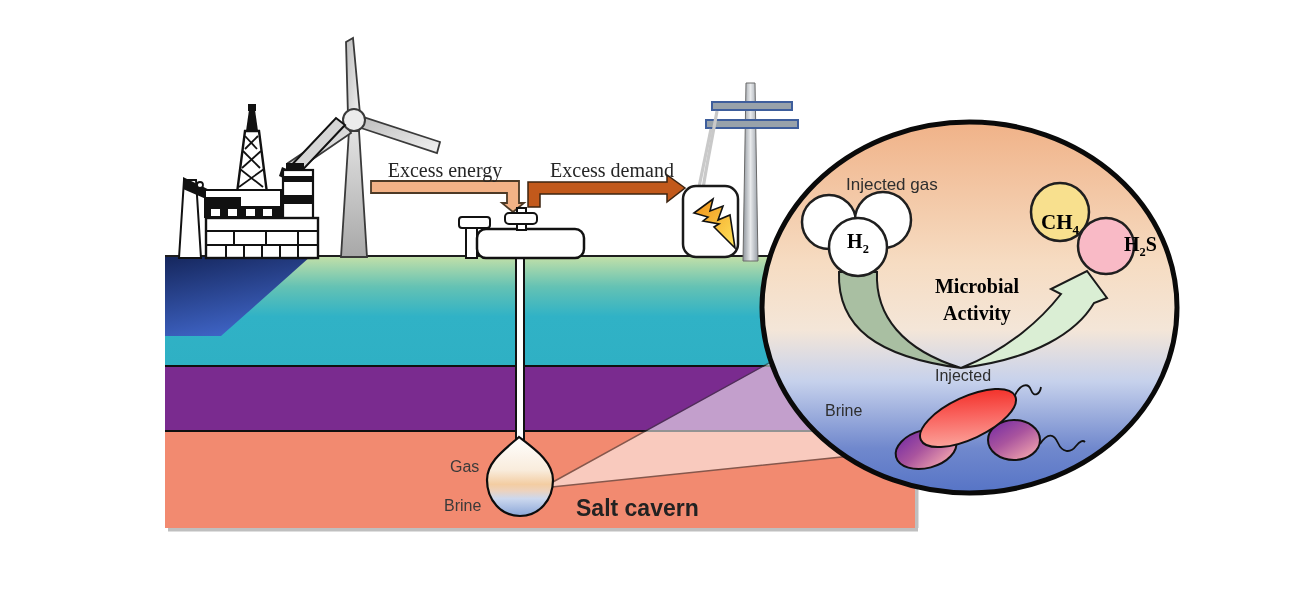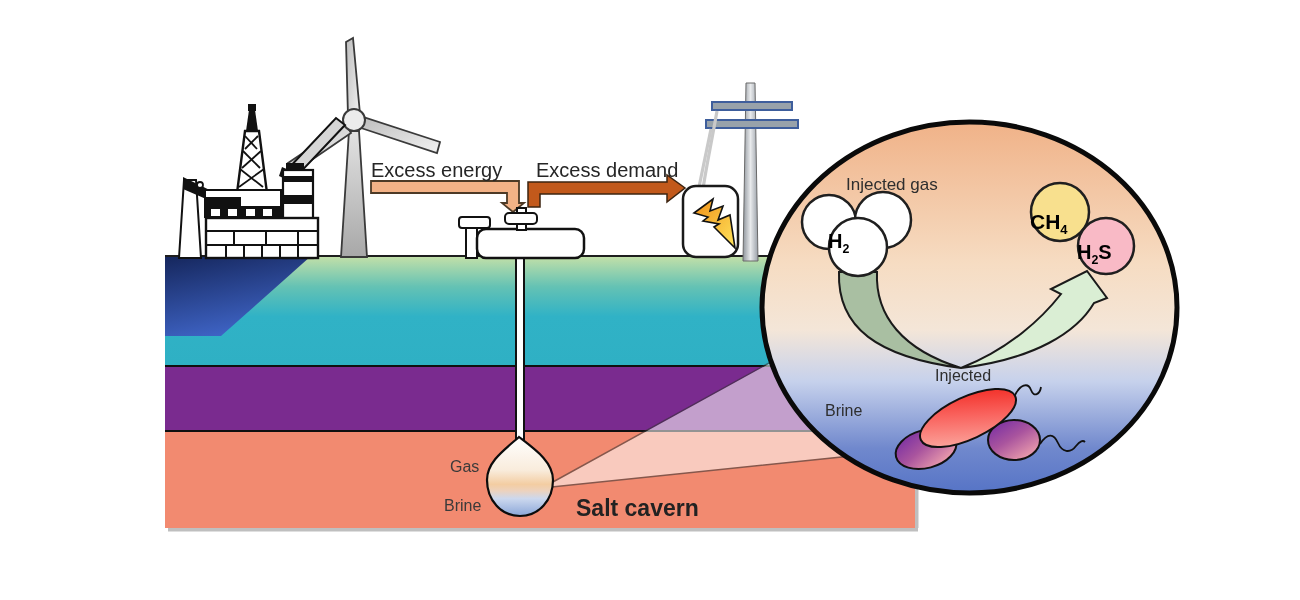--- a/index.html
+++ b/index.html
@@ -2,32 +2,32 @@
 <html><head>
 <meta charset="utf-8">
 <style>
   html,body{margin:0;padding:0;background:#fff;}
   #stage{
     position:relative;width:1300px;height:600px;background:#ffffff;overflow:hidden;
     font-family:"Liberation Sans", sans-serif;
   }
   #art{position:absolute;left:0;top:0;}
   .lbl{position:absolute;white-space:nowrap;color:#2b2b2b;text-align:center;}
-  .c{text-align:left;}
+  .c{text-align:center;font-family:Liberation Serif, serif;}
   .b{font-weight:bold;color:#000;}
   .chem sub{font-size:0.62em;}
   #lbl-excess-energy{left:371px;top:159px;width:148px;font-size:20px;color:#262626;}
   #lbl-excess-demand{left:536px;top:159px;width:152px;font-size:20px;color:#262626;}
   #lbl-gas{left:450px;top:458px;font-size:16px;color:#3a3a3a;}
   #lbl-brine-cavern{left:444px;top:497px;font-size:16px;color:#3a3a3a;}
   #lbl-salt-cavern{left:576px;top:495px;font-size:23px;color:#222;font-weight:bold;}
   #lbl-injected-gas{left:846px;top:175px;font-size:17px;color:#2e2e2e;}
   #lbl-h2{left:828px;top:230px;width:60px;font-size:20px;}
   #lbl-ch4{left:1030px;top:210px;width:60px;font-size:21px;}
-  #lbl-h2s{left:1077px;top:233px;width:47px;font-size:20px;margin-top:8px;}
+  #lbl-h2s{left:1117px;top:233px;width:47px;font-size:20px;}
   #lbl-activity{left:900px;top:273px;width:154px;font-size:20px;font-weight:bold;color:#000;line-height:27px;}
   #lbl-microbes{left:935px;top:367px;font-size:16px;color:#2e2e2e;}
   #lbl-brine-circle{left:825px;top:402px;font-size:16px;color:#2e2e2e;}
 </style>
 </head>
 <body>
 
 <div id="stage">
 
 <svg id="art" width="1300" height="600" viewBox="0 0 1300 600">
@@ -213,17 +213,21 @@
 <div class="lbl" id="lbl-salt-cavern">Salt cavern</div>
 
 <div class="lbl" id="lbl-injected-gas">Injected gas</div>
 
 <div class="lbl c b chem" id="lbl-h2"><span>H</span><sub>2</sub><span></span></div>
 
 <div class="lbl c b chem" id="lbl-ch4"><span>CH</span><sub>4</sub><span></span></div>
 
 <div class="lbl c b chem" id="lbl-h2s"><span>H</span><sub>2</sub><span>S</span></div>
 
+<div class="lbl c" id="lbl-activity">
+  <div>Microbial</div>
+  <div>Activity</div>
+</div>
 
 <div class="lbl" id="lbl-microbes">Injected</div>
 <div class="lbl" id="lbl-brine-circle">Brine</div>
 
 </div>
 
 </body></html>

